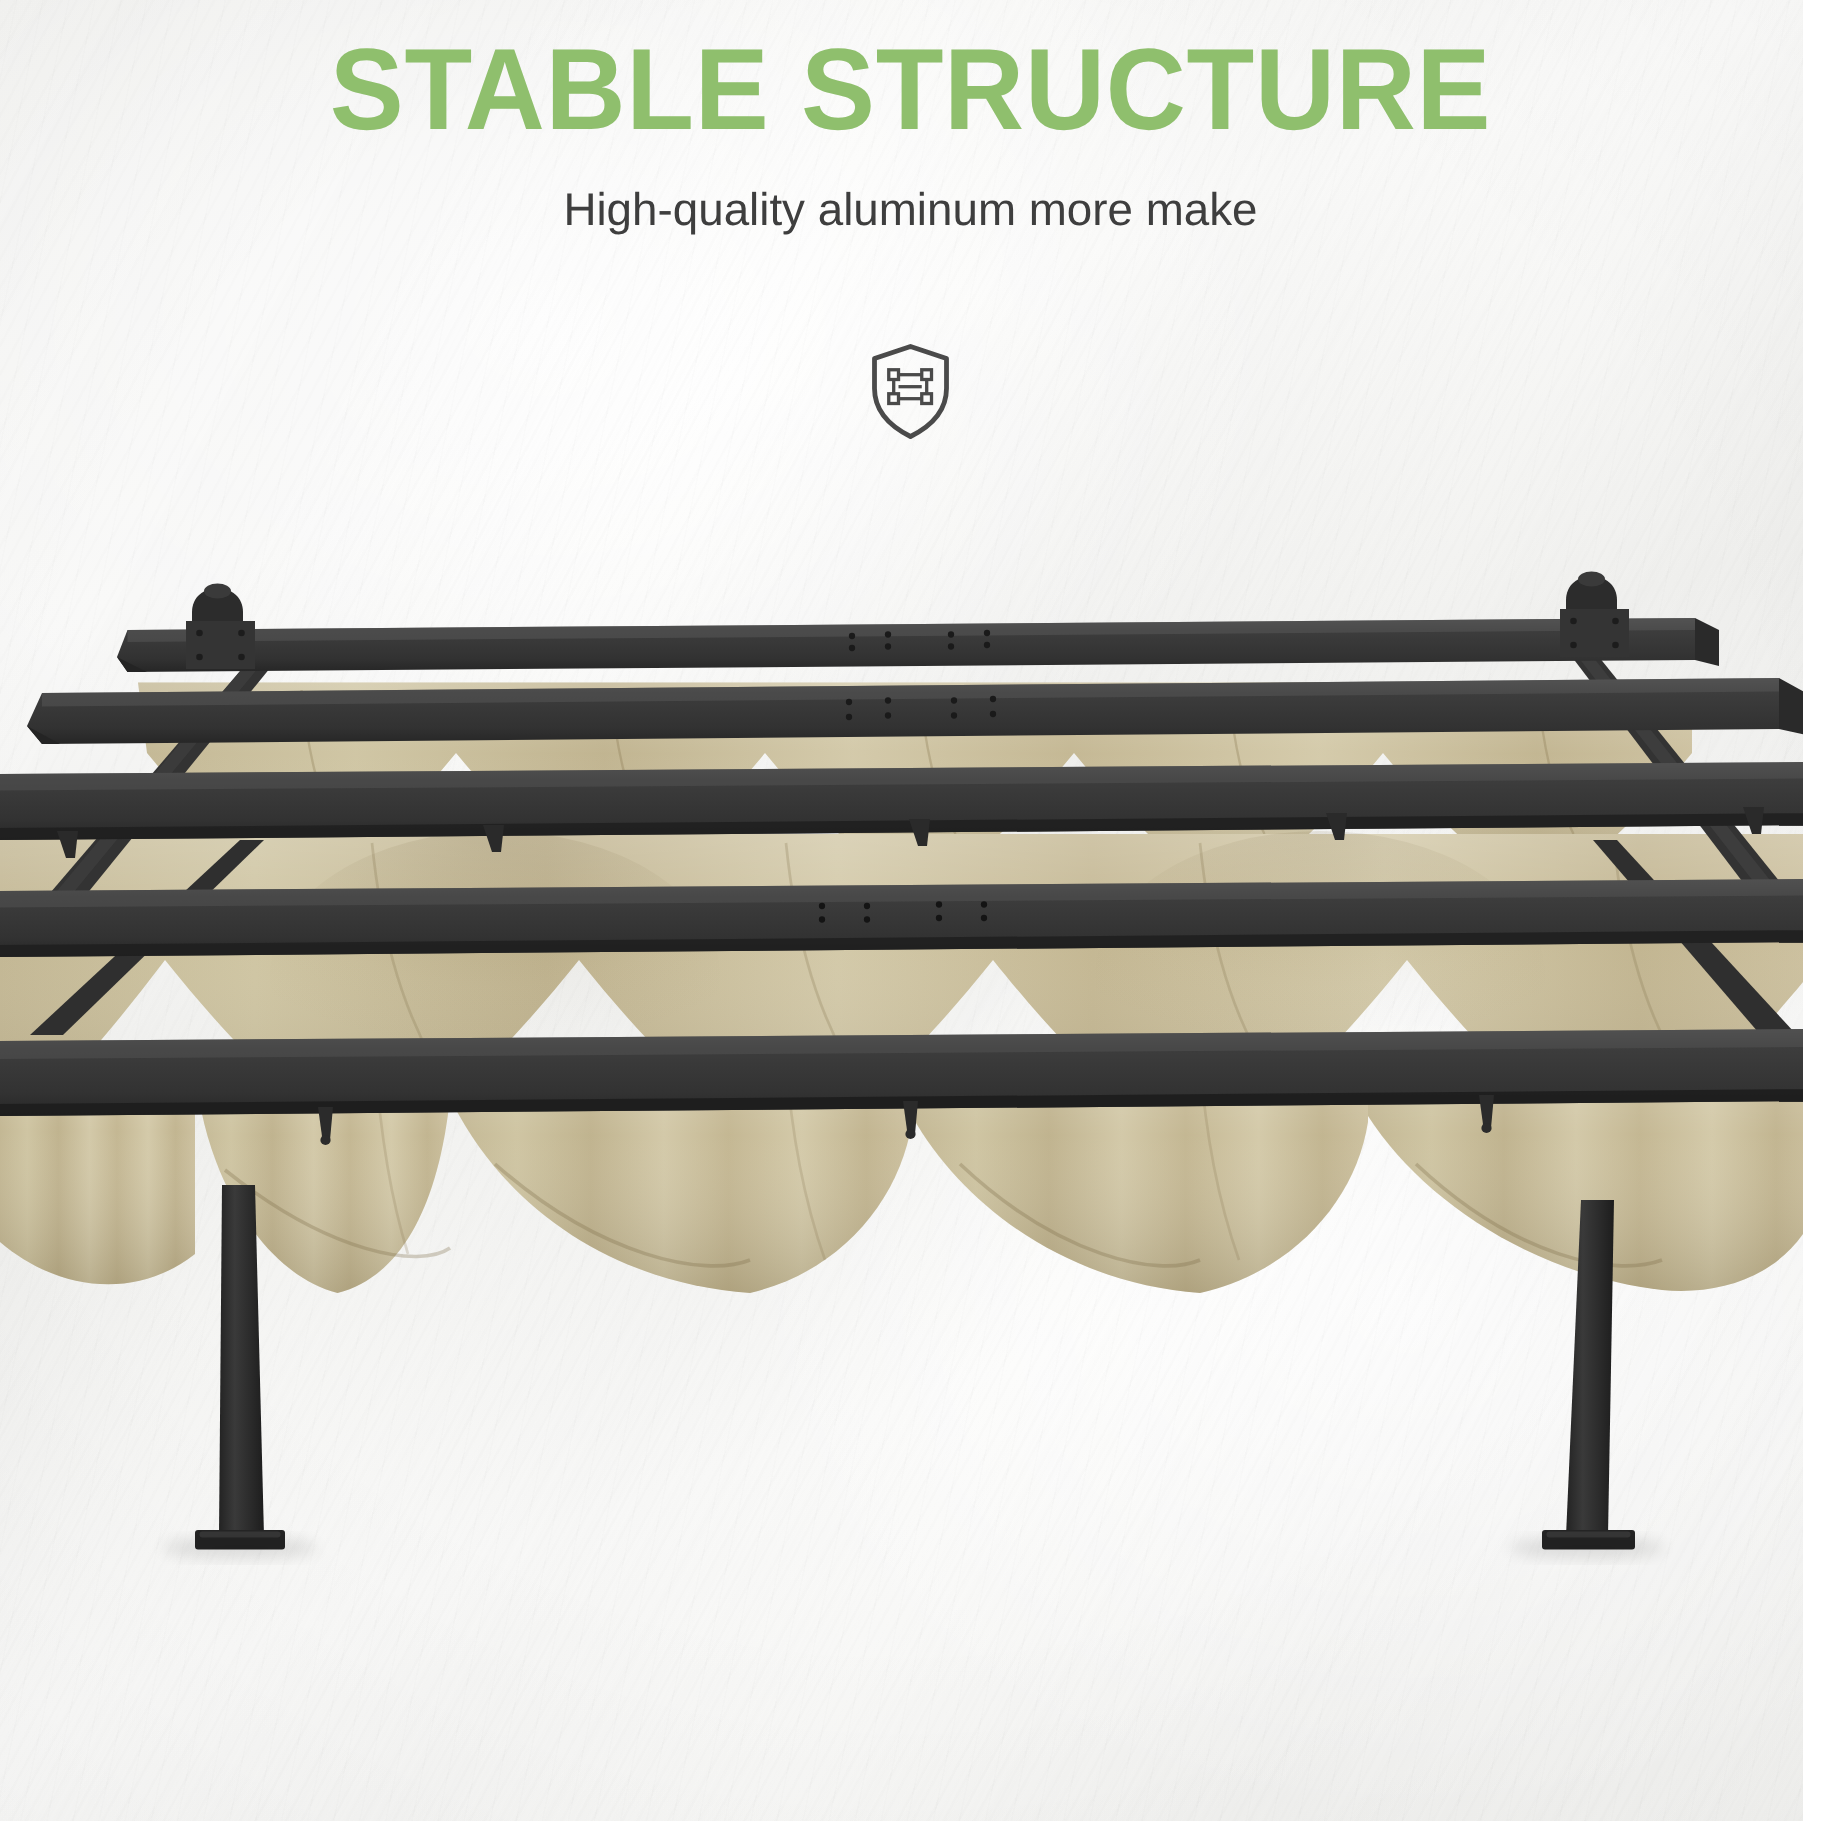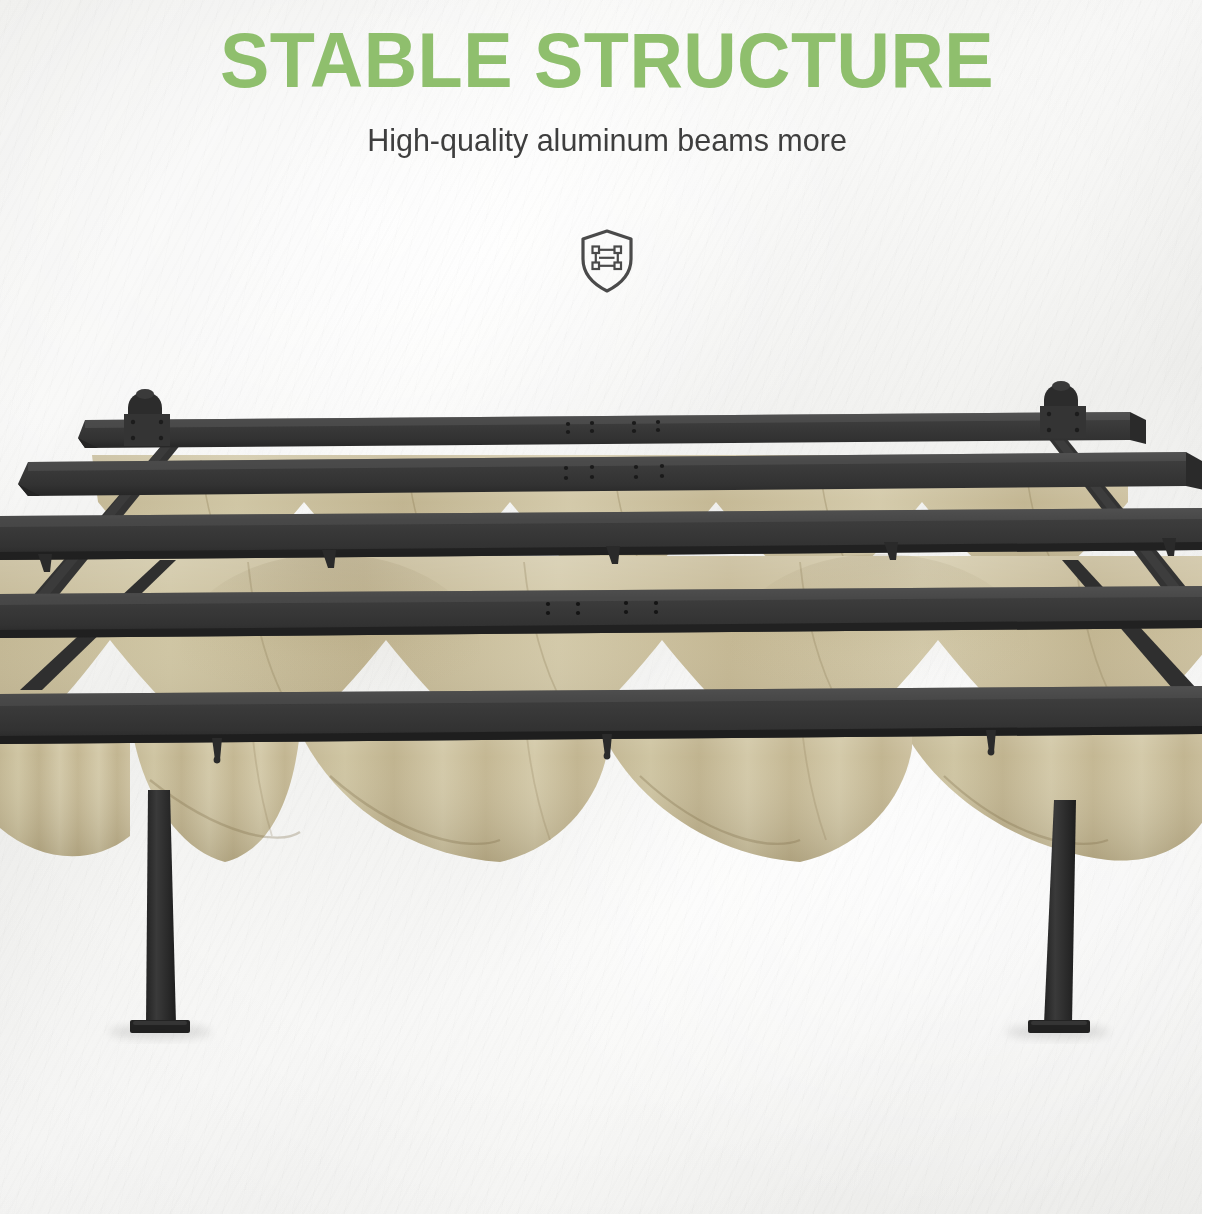--- a/index.html
+++ b/index.html
@@ -423,21 +423,21 @@
 
     <g opacity="0.10" filter="url(#softShadow)">
       <ellipse cx="160" cy="1032" rx="52" ry="7" fill="#000"></ellipse>
       <ellipse cx="1058" cy="1032" rx="52" ry="7" fill="#000"></ellipse>
     </g>
   </svg>
 
   <div class="header">
     <h1 class="title">STABLE STRUCTURE</h1>
     <p class="subtitle">
-      <span>High-quality aluminum beams more</span><br>
+      <span>High-quality aluminum more make</span><br>
     </p>
   </div>
 
   <div class="badge">
     <svg width="58" height="66" viewBox="0 0 58 66" aria-hidden="true">
       <path d="M29 3 L53 11 V31 C53 47 41 57 29 63 C17 57 5 47 5 31 V11 Z" fill="none" stroke="#4a4a4a" stroke-width="3.2" stroke-linejoin="round"></path>
 
       <g stroke="#4a4a4a" stroke-width="2.2" fill="none">
         <rect x="14.5" y="18.5" width="6.5" height="6.5"></rect>
         <rect x="36.5" y="18.5" width="6.5" height="6.5"></rect>

